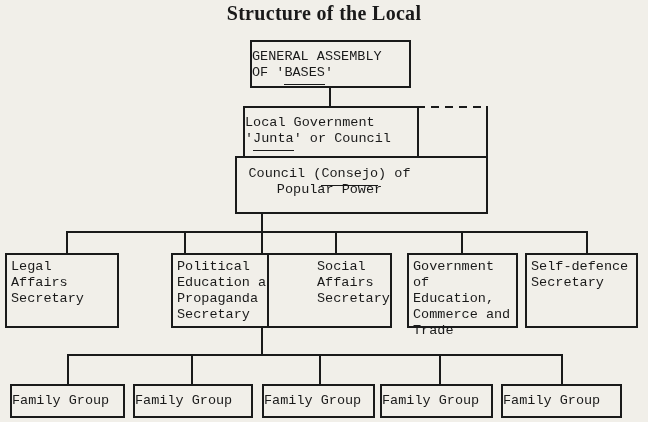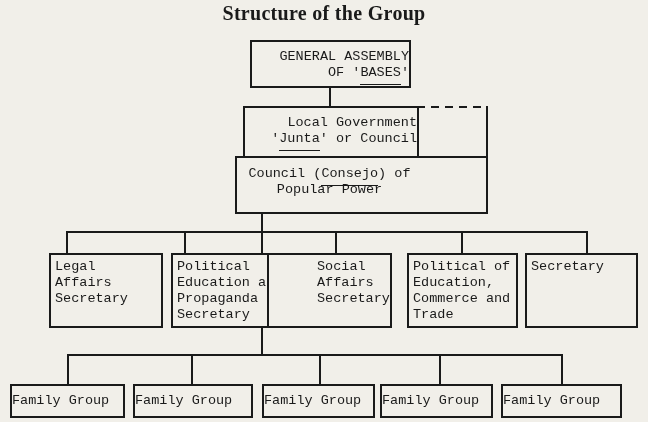--- a/index.html
+++ b/index.html
@@ -17,42 +17,42 @@
     font-family:"Liberation Serif","DejaVu Serif",serif;
     font-weight:bold;font-size:20px;letter-spacing:.3px;
   }
   .box{
     position:absolute;box-sizing:border-box;
     border:2px solid #1a1a1a;
     background:#f1efe9;
     font-size:13.5px;line-height:16px;
     z-index:2;
   }
-  .center{text-align:right;}
+  .center{text-align:left;}
   .u{border-bottom:1.6px solid #1a1a1a;padding-bottom:4px;}
   .hline,.vline{position:absolute;background:#1a1a1a;z-index:1;}
   .hline{height:2px;}
   .vline{width:2px;}
   .dash{
     position:absolute;height:2px;z-index:1;
     background:repeating-linear-gradient(90deg,#1a1a1a 0 8px,transparent 8px 14px);
   }
   .pad-top{padding-top:7px;}
   .sec{padding:4px 4px;}
   .council-text{
     position:absolute;left:0;top:8px;width:185px;text-align:center;
   }
   .fam{display:flex;align-items:center;justify-content:flex-start;}
 </style>
 </head>
 <body>
 
 <div class="page">
 
-  <div class="title">Structure of the Group</div>
+  <div class="title">Structure of the Local</div>
 
   <div class="vline" style="left:329px;top:87px;height:20px;"></div>
   <div class="dash" style="left:417px;top:106px;width:71px;"></div>
   <div class="vline" style="left:486px;top:106px;height:52px;"></div>
   <div class="vline" style="left:261px;top:213px;height:143px;"></div>
 
   <div class="hline" style="left:66px;top:231px;width:522px;"></div>
   <div class="vline" style="left:66px;top:231px;height:23px;"></div>
   <div class="vline" style="left:184px;top:231px;height:23px;"></div>
   <div class="vline" style="left:335px;top:231px;height:23px;"></div>
@@ -76,45 +76,46 @@
     <div><span>'</span><span class="u">Junta</span><span>' or Council</span></div>
   </div>
 
   <div class="box" style="left:235px;top:156px;width:253px;height:58px;">
     <div class="council-text">
       <div><span>Council (</span><span class="u">Consejo</span><span>) of</span></div>
       <div>Popular Power</div>
     </div>
   </div>
 
-  <div class="box sec" style="left:5px;top:253px;width:114px;height:75px;margin-left:44px;">
+  <div class="box sec" style="left:5px;top:253px;width:114px;height:75px;">
     <div>Legal Affairs</div>
     <div>Secretary</div>
   </div>
 
   <div class="box sec" style="left:127px;top:253px;width:126px;height:75px;margin-left:44px;">
     <div>Political</div>
     <div>Education and</div>
     <div>Propaganda</div>
     <div>Secretary</div>
   </div>
 
   <div class="box sec" style="left:267px;top:253px;width:125px;height:75px;padding-left:48px;">
     <div>Social Affairs</div>
     <div>Secretary</div>
   </div>
 
   <div class="box sec" style="left:407px;top:253px;width:111px;height:75px;">
-    <div>Political of</div>
+    <div>Government of</div>
     <div>Education,</div>
     <div>Commerce and</div>
     <div>Trade</div>
   </div>
 
   <div class="box sec" style="left:525px;top:253px;width:113px;height:75px;">
+    <div>Self-defence</div>
     <div>Secretary</div>
   </div>
 
   <div class="box fam" style="left:10px;top:384px;width:115px;height:34px;">
     <span>Family Group</span>
   </div>
   <div class="box fam" style="left:133px;top:384px;width:120px;height:34px;">
     <span>Family Group</span>
   </div>
   <div class="box fam" style="left:262px;top:384px;width:113px;height:34px;">

